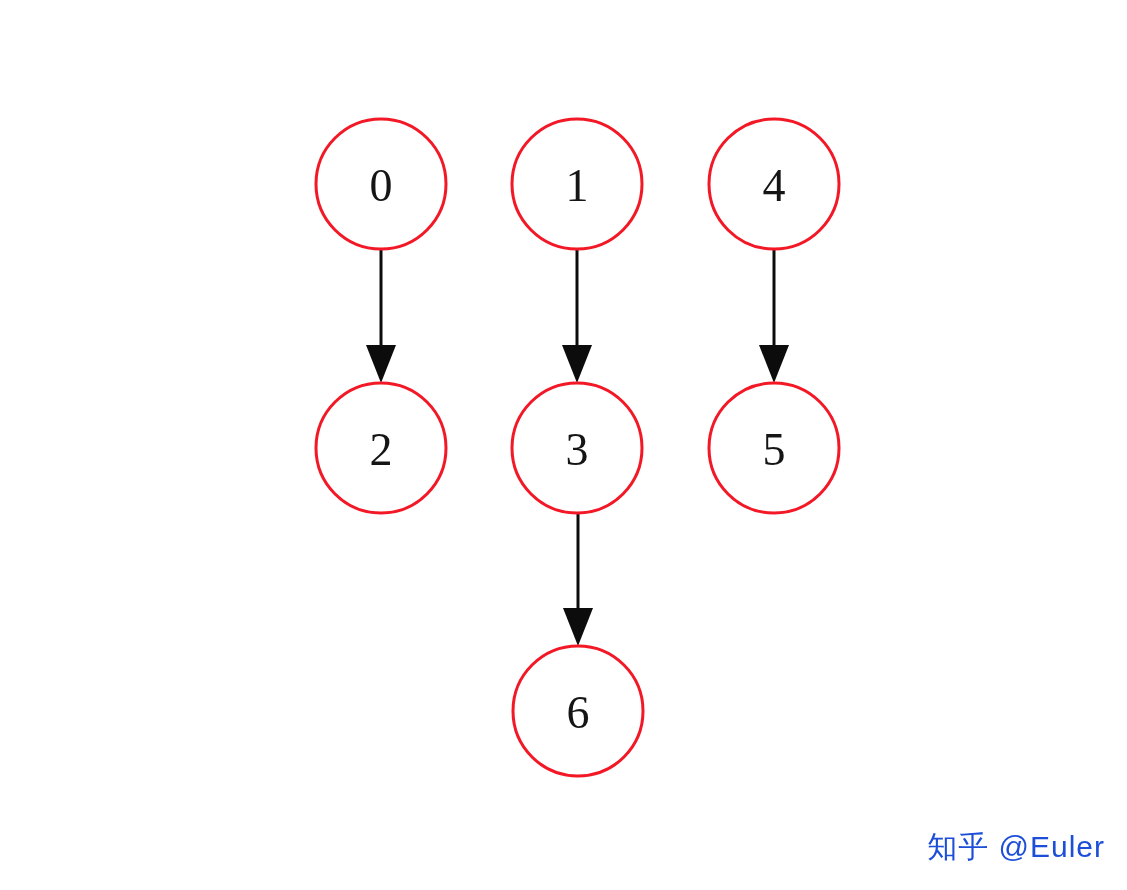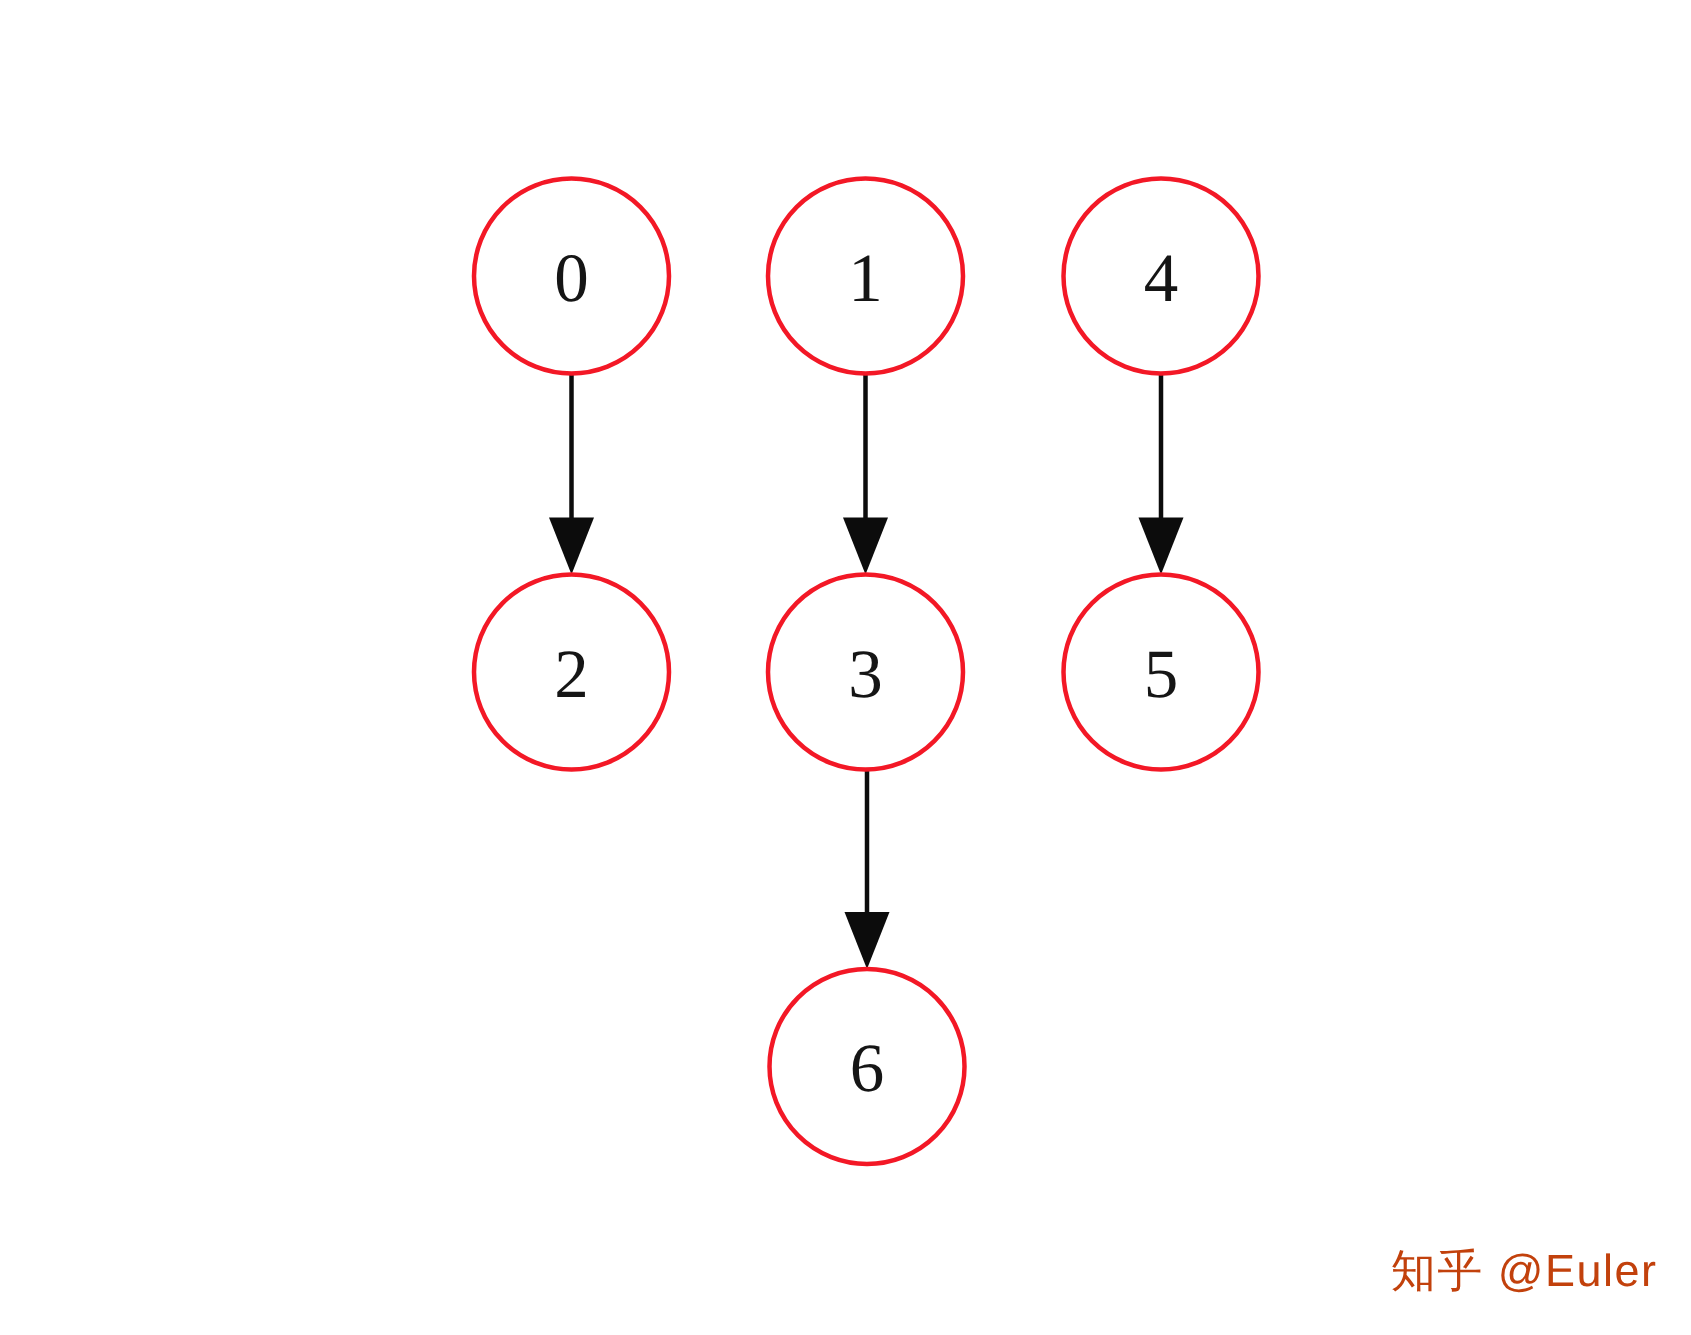--- a/index.html
+++ b/index.html
@@ -112,13 +112,13 @@
 
     <g>
       <circle class="graph-node-circle" cx="578" cy="711" r="65" fill="#ffffff" stroke="#f31826" stroke-width="3"></circle>
       <text class="graph-node-label" x="578" y="712" font-size="46" fill="#151515">6</text>
     </g>
 
   </g>
 
 </svg>
 
-<div class="watermark" style="color: #c2410c;">知乎 @Euler</div>
+<div class="watermark" style="color: #1d4ed8;">知乎 @Euler</div>
 
 </body></html>

